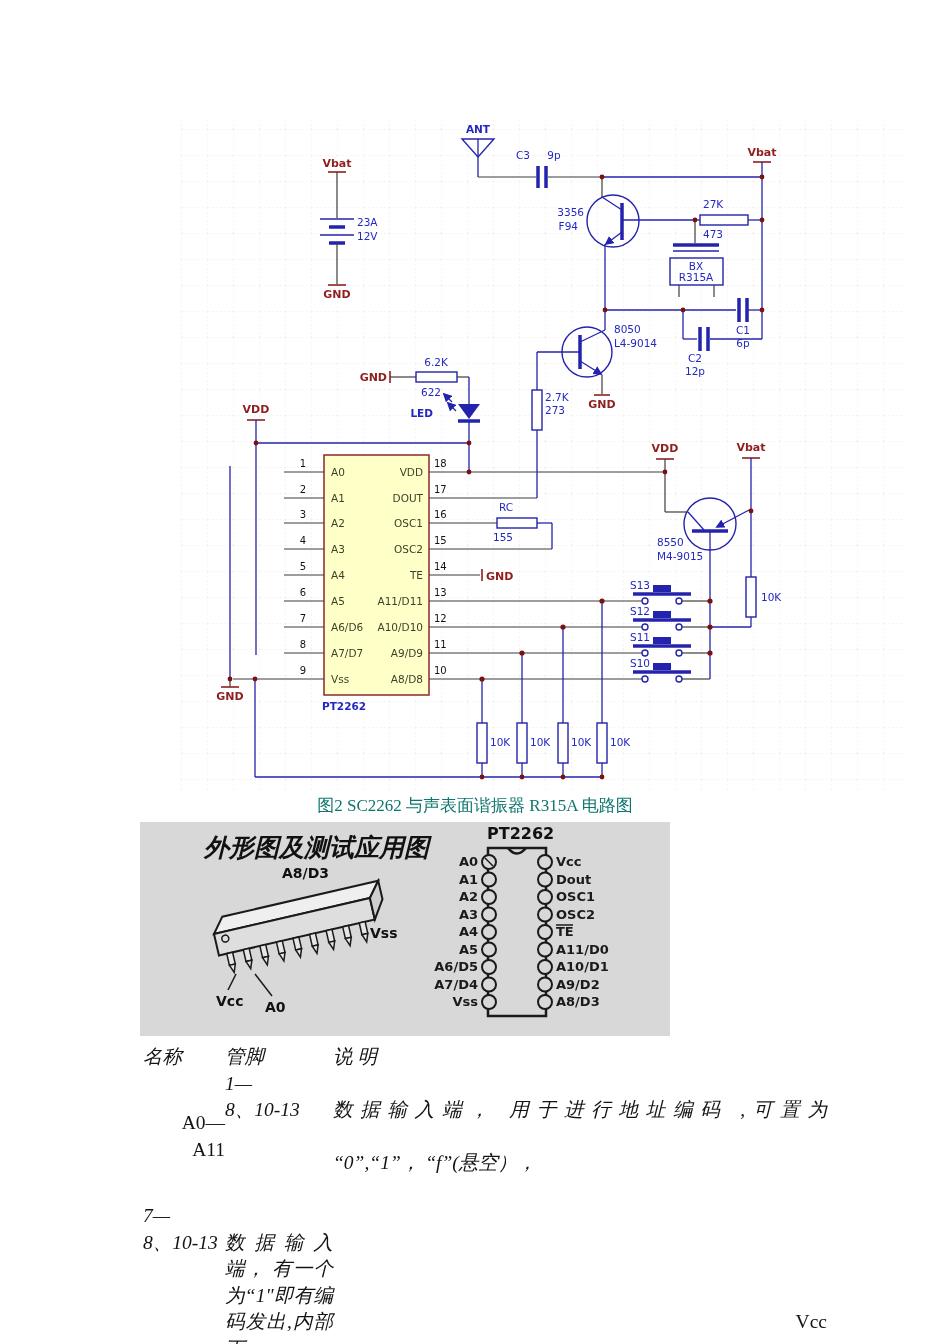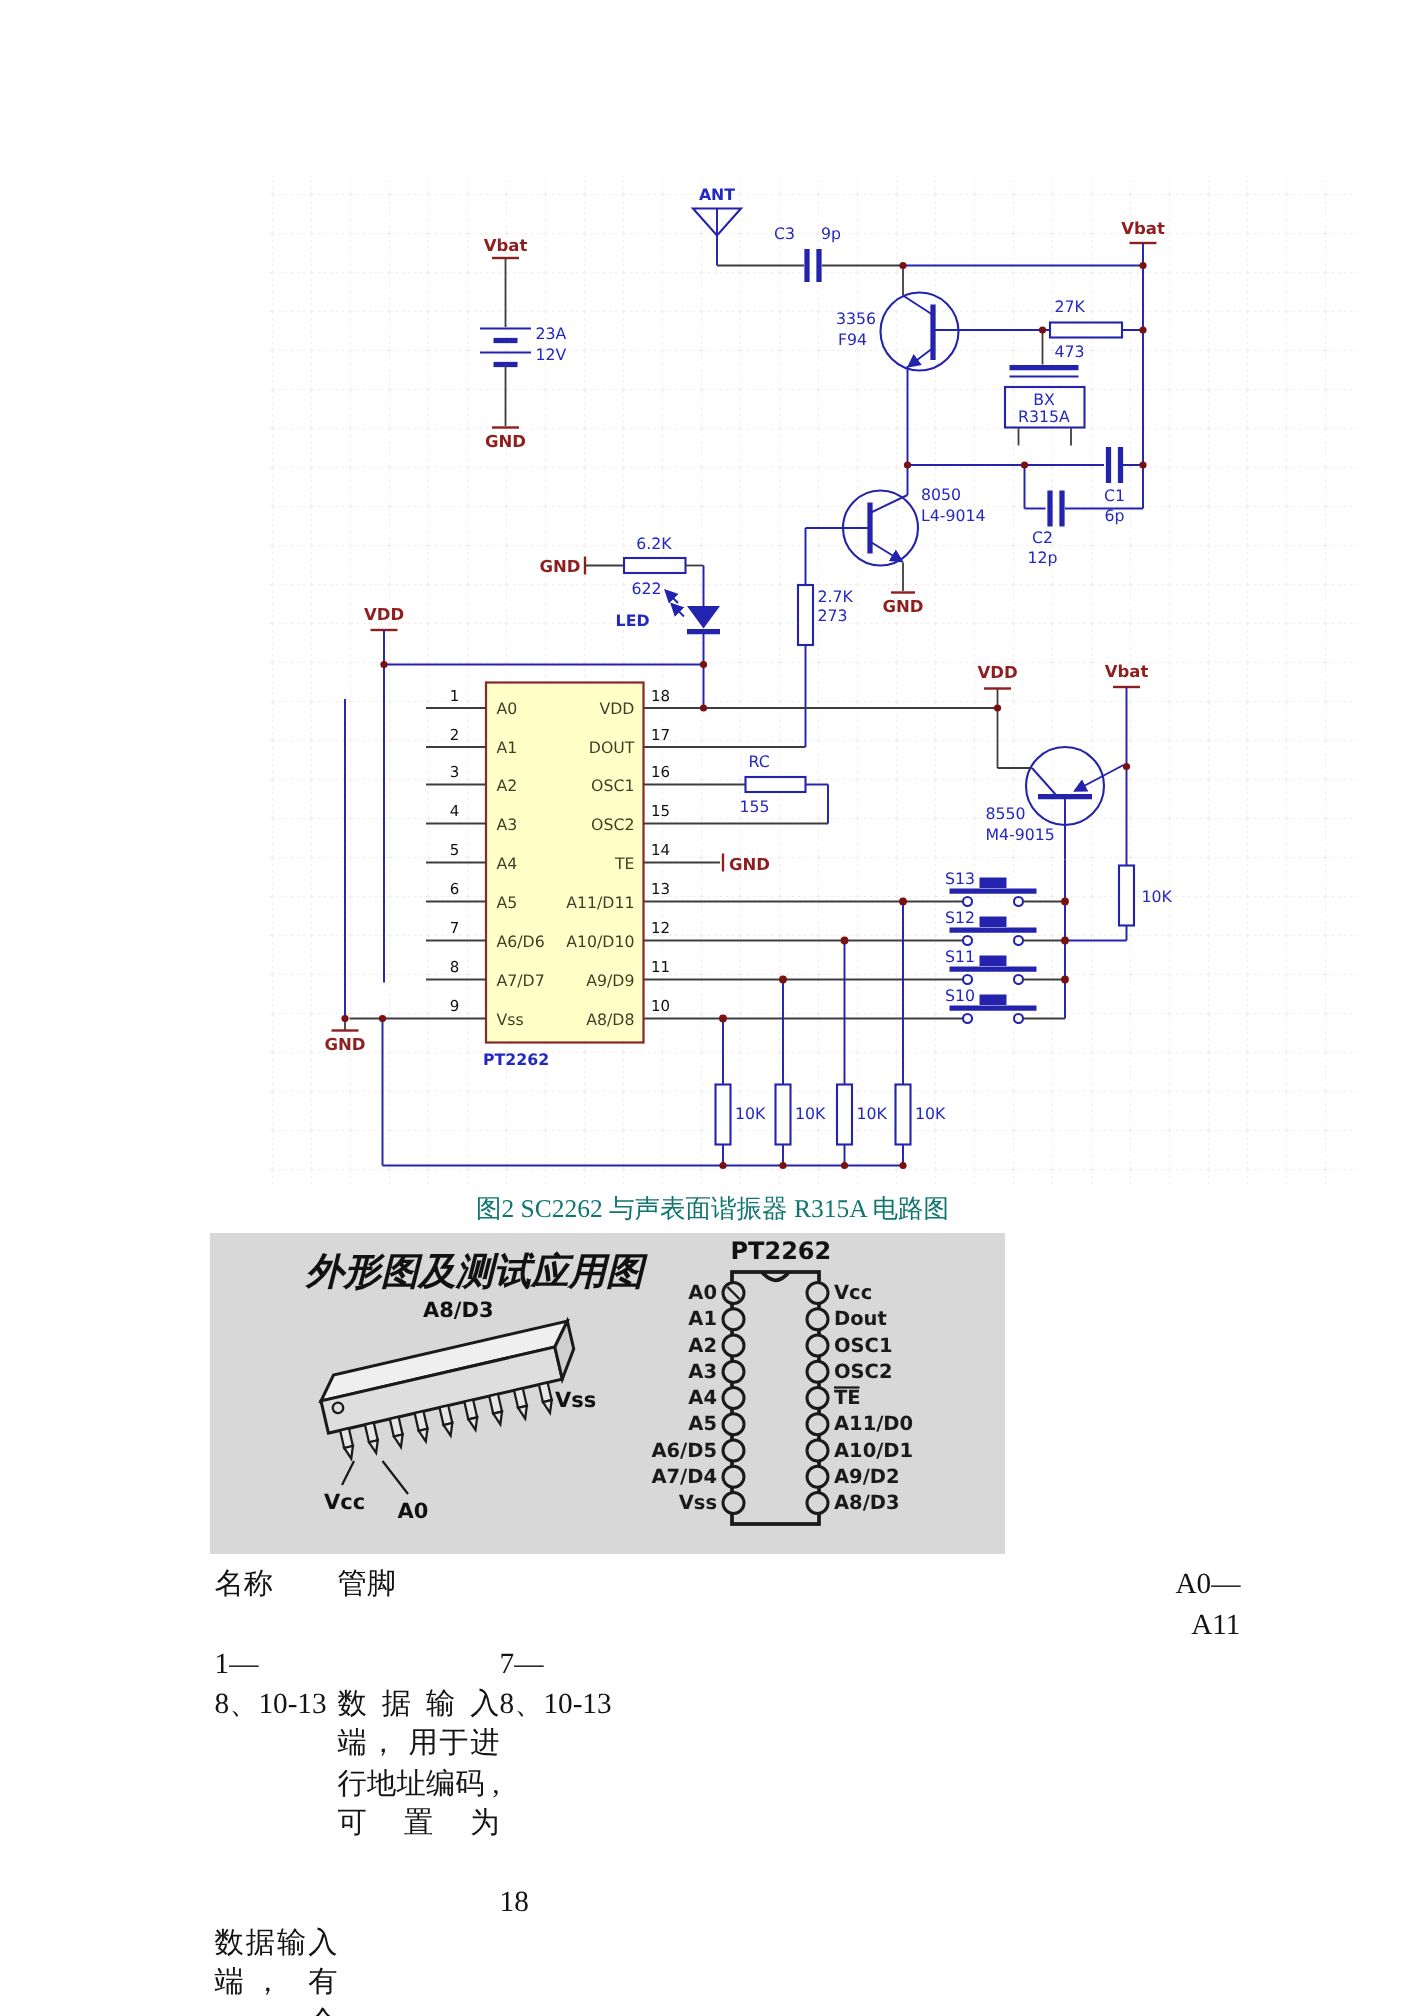--- a/index.html
+++ b/index.html
@@ -17,21 +17,21 @@
   .lblr{fill:#8f1f1f;font-size:11px;font-weight:bold;}
   .num {fill:#111111;font-size:10px;}
   .pin {fill:#3f3f28;font-size:10.5px;}
   .caption{position:absolute;left:0;top:794px;width:950px;text-align:center;
            font-family:"Liberation Serif","DejaVu Serif",serif;font-size:17px;color:#0f766e;}
   
   #pin-table{position:absolute;left:143px;top:1044px;width:684px;
              font-family:"Liberation Serif","DejaVu Serif",serif;font-size:19.5px;
              line-height:26.5px;color:#141414;display:grid;
              grid-template-columns:82px 108px auto;}
-  #pin-table .cell{white-space:pre-line;}
+  #pin-table .cell{white-space:pre-line;font-style:italic;}
   #pin-table .cname{display:flex;flex-direction:column;justify-content:center;white-space:pre-line;text-align:right;}
   .just{text-align:justify;text-align-last:justify;}
   
   .pf-title{font-family:"Liberation Serif","DejaVu Serif",serif;font-weight:bold;font-style:italic;}
 </style>
 </head>
 <body>
 
 <div id="page">
 
@@ -477,27 +477,29 @@
         <text x="416" y="166.5">A9/D2</text>
         <text x="416" y="184">A8/D3</text>
       </g>
       <line x1="416" y1="103" x2="433" y2="103" stroke="#1a1a1a" stroke-width="1.5"></line>
     </g>
   </svg>
 
   <div id="pin-table">
     <div class="cell">名称</div>
     <div class="cell">管脚</div>
+    <div class="cell">说 明</div>
 
     <div class="cname">A0—
 A11</div>
     <div class="cell">1—
 8、10-13</div>
     <div class="cell">
       <div class="just">数据输入端， 用于进行地址编码 ,可置为</div>
+      <div>“0”,“1”， “f”(悬空），</div>
     </div>
 
     <div class="cell">7—
 8、10-13</div>
     <div class="cell">
       <div class="just">数据输入端， 有一个为“1"即有编码发出,内部下</div>
       <div>拉</div>
     </div>
 
     <div class="cname">Vcc</div>

